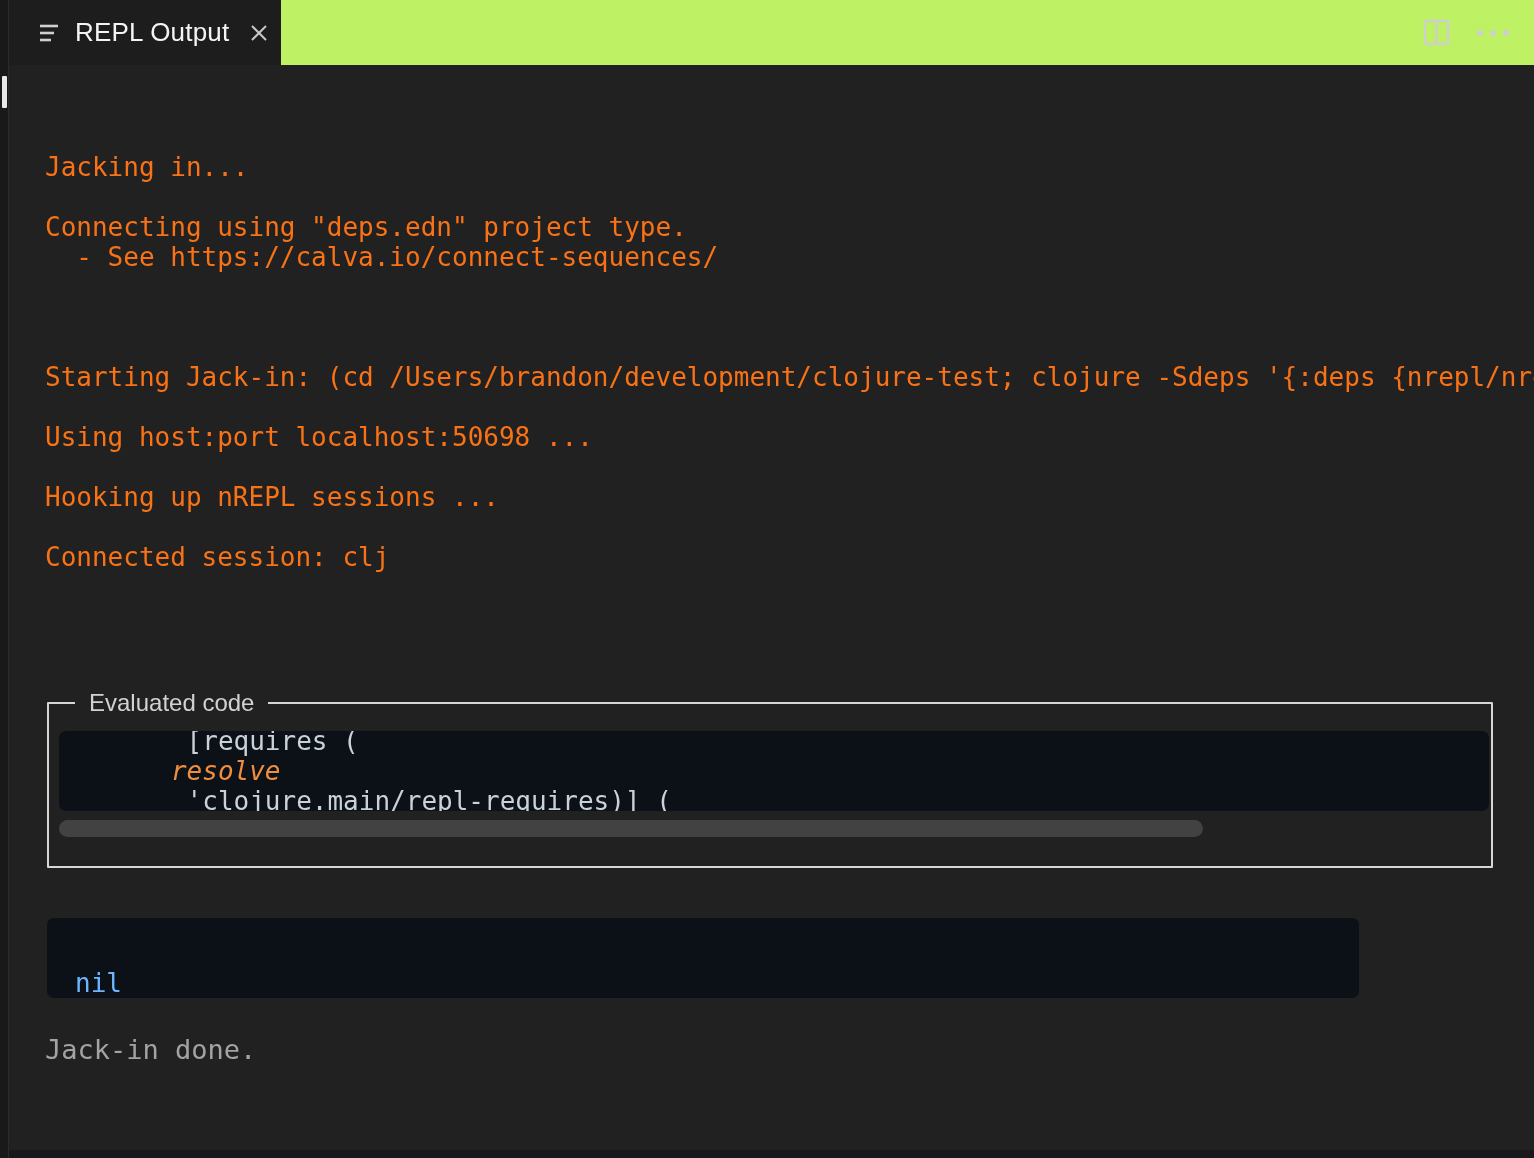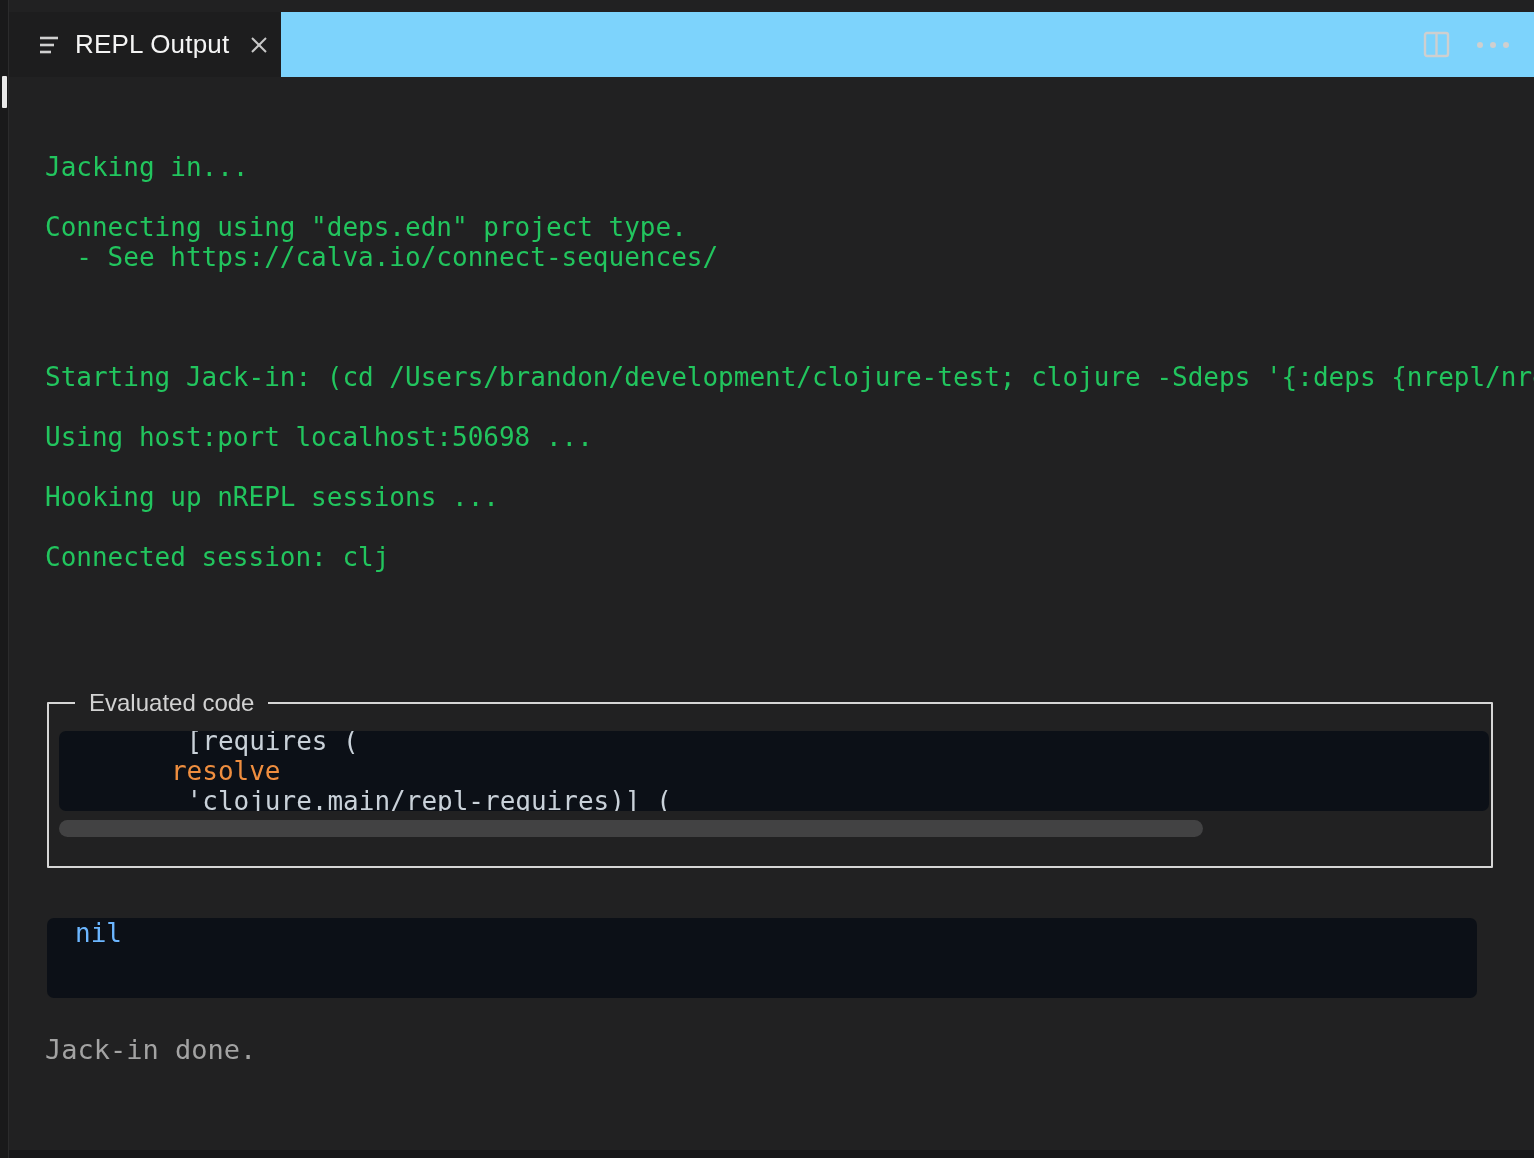--- a/index.html
+++ b/index.html
@@ -16,22 +16,22 @@
     position: absolute; left: 0; top: 0; width: 9px; height: 1158px;
     background: #19191a; border-right: 1px solid #2b2b2c; z-index: 5;
   }
   .left-glyph {
     position: absolute; left: 2px; top: 76px; width: 5px; height: 32px;
     background: #e9e9e9; border-radius: 1px;
   }
 
   
   .tab-bar {
-    position: absolute; left: 9px; right: 0; top: 12px; height: 65px;
-    background: #7dd3fc;
+    position: absolute; left: 9px; right: 0; top: 0; height: 65px;
+    background: #bef264;
   }
   .tab {
     position: absolute; left: 0; top: 0; width: 272px; height: 65px;
     background: #1d1d1e; display: flex; align-items: center;
     padding: 0 18px 0 30px; cursor: pointer;
   }
   .tab-icon { display: inline-flex; margin-right: 12px; flex: none; }
   .tab-label {
     color: #f4f4f4; font-size: 26px; letter-spacing: 0.2px;
     white-space: nowrap; margin-right: 16px;
@@ -41,21 +41,21 @@
   .editor-actions {
     position: absolute; right: 24px; top: 0; height: 65px;
     display: flex; align-items: center; gap: 26px;
   }
   .action-btn { display: inline-flex; align-items: center; justify-content: center; cursor: pointer; }
 
   
   .mono { font-family: "DejaVu Sans Mono", "Liberation Mono", monospace; }
   .output-area {
     position: absolute; left: 45px; top: 152px; right: 0;
-    color: #22c55e; font-size: 26px; line-height: 30px;
+    color: #f97316; font-size: 26px; line-height: 30px;
   }
   .oline { white-space: pre; }
   .gap30 { margin-top: 30px; }
   .gap90 { margin-top: 90px; }
 
   
   .eval-fieldset {
     position: absolute; left: 47px; top: 689px; width: 1446px; height: 179px;
     border: 2px solid #d6d6d6; border-radius: 1px; padding: 0;
   }
@@ -75,23 +75,23 @@
   .code-scrollbar {
     margin: 9px 0 0 10px; height: 17px; width: 1424px; position: relative;
   }
   .scroll-thumb {
     position: absolute; left: 0; top: 0; height: 17px; width: 1144px;
     background: #424243; border-radius: 9px; cursor: pointer;
   }
 
   
   .result-box {
-    position: absolute; left: 47px; top: 918px; width: 1430px; height: 80px;
+    position: absolute; left: 47px; top: 918px; width: 1312px; height: 80px;
     background: #0c1017; border-radius: 7px;
-    display: flex; align-items: flex-start;
+    display: flex; align-items: flex-end;
   }
   .result-value { font-size: 26px; padding-left: 28px; white-space: pre; }
 
   .done-line {
     position: absolute; left: 45px; top: 1035px;
     color: #a3a3a3; font-size: 27px; line-height: 30px; white-space: pre;
   }
 
   .bottom-strip {
     position: absolute; left: 9px; right: 0; bottom: 0; height: 8px;
@@ -152,21 +152,21 @@
   <div class="oline gap30">Connected session: clj</div>
 </div>
 
 <fieldset class="eval-fieldset">
   <legend class="eval-legend">Evaluated code</legend>
   <div class="code-block">
     <div class="code-line mono">
       
       
       <span style="color: rgb(201, 209, 217);"> [requires (</span>
-      <span style="color: rgb(239, 142, 63);">resolve</span>
+      <span style="color: rgb(239, 142, 63); font-style: italic;">resolve</span>
       <span style="color: rgb(201, 209, 217);"> 'clojure.main/repl-requires)] (</span>
       
       
     </div>
   </div>
   <div class="code-scrollbar">
     <div class="scroll-thumb"></div>
   </div>
 </fieldset>
 

